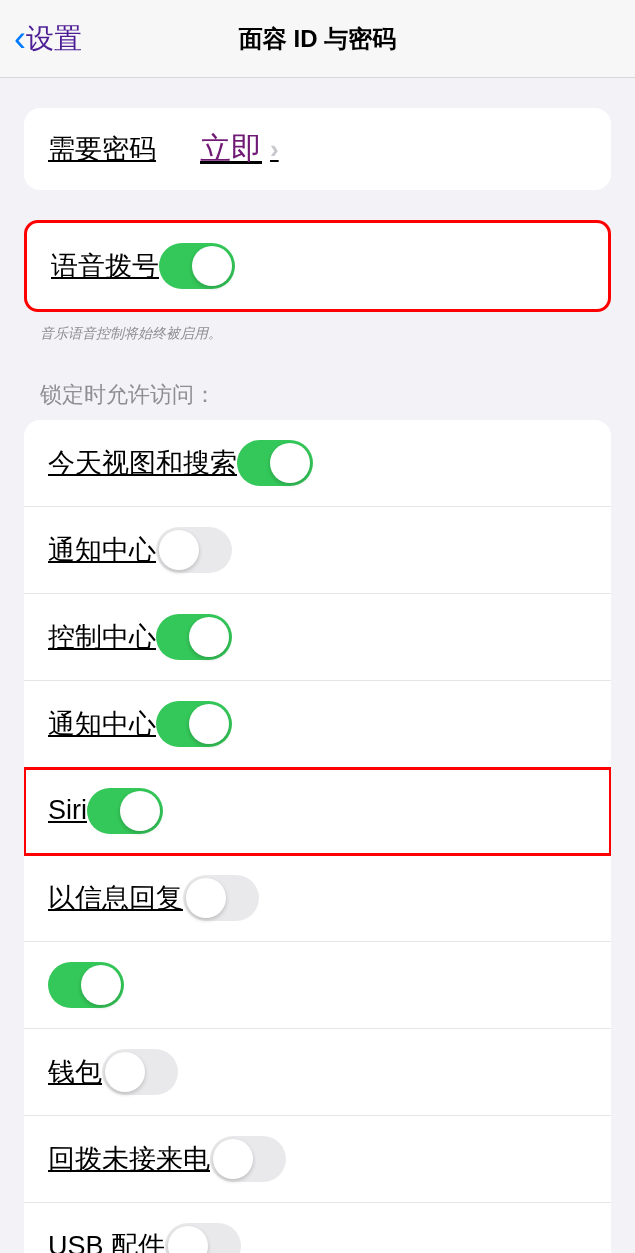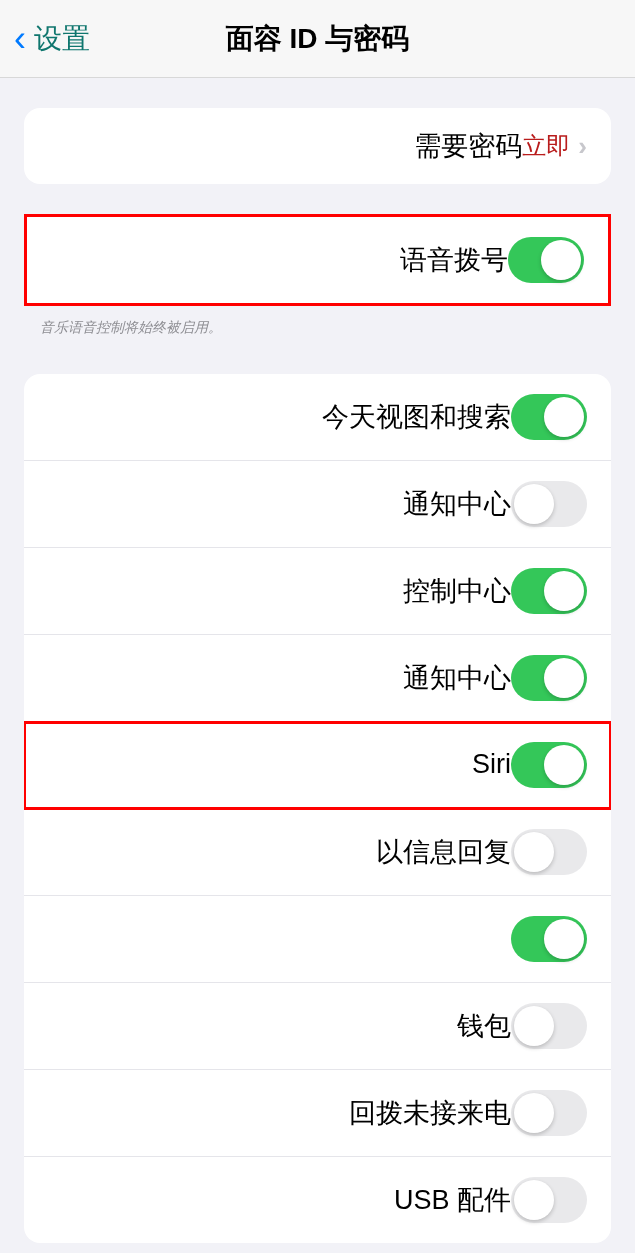--- a/index.html
+++ b/index.html
@@ -28,67 +28,69 @@
       padding-left: 14px;
       cursor: pointer;
     }
     .back-chevron {
       color: #007aff;
       font-size: 36px;
       font-weight: 500;
       line-height: 1;
     }
     .back-label {
-      color: #0f766e;
+      color: #4c1d95;
       font-size: 28px;
-      margin-left: 8px;
+      margin-left: 0;
     }
     .header-title {
       position: absolute;
       left: 50%;
       transform: translateX(-50%);
-      font-size: 28px;
+      font-size: 24px;
       font-weight: 600;
       color: #000;
     }
     .content {
       padding: 0;
     }
     .section {
       margin-top: 30px;
     }
     .group {
       background: #fff;
       border-radius: 16px;
       margin: 0 24px;
       overflow: hidden;
     }
     .row {
       display: flex;
       align-items: center;
-      justify-content: flex-end;
+      justify-content: flex-start;
       padding: 20px 24px;
       min-height: 76px;
       border-bottom: 1px solid #e5e5ea;
+      text-decoration: underline;
     }
     .row:last-child {
       border-bottom: none;
     }
     .row-label {
       font-size: 27px;
       color: #000;
     }
     .row-value {
       display: flex;
       align-items: center;
       gap: 8px;
     }
     .value-text {
-      font-size: 24px;
-      color: #b91c1c;
+      font-size: 31px;
+      color: #701a75;
+      margin-left: 44px;
     }
     .chevron-right {
       color: #c7c7cc;
       font-size: 26px;
       font-weight: 600;
     }
     .toggle {
       width: 76px;
       height: 46px;
       border-radius: 23px;
@@ -125,21 +127,21 @@
       line-height: 1.4;
       font-style: italic;
     }
     .section-header {
       font-size: 22px;
       color: #8e8e93;
       padding: 0 40px 10px 40px;
     }
     .highlight-box {
       border: 3px solid #ff0000;
-      border-radius: 0;
+      border-radius: 14px;
     }
   </style>
 </head>
 <body>
 
 <div class="header">
   <div class="back-button">
     <span class="back-chevron">‹</span>
     <span class="back-label">设置</span>
   </div>
@@ -164,20 +166,21 @@
     <div class="group highlight-box">
       <div class="row" style="border-bottom:none;">
         <span class="row-label">语音拨号</span>
         <div class="toggle on"></div>
       </div>
     </div>
     <div class="footer-text">音乐语音控制将始终被启用。</div>
   </div>
 
   <div class="section" style="margin-top:36px;">
+    <div class="section-header">锁定时允许访问：</div>
     <div class="group" id="lock-access-group">
         <div class="row">
           <span class="row-label">今天视图和搜索</span>
           <div class="toggle on"></div>
         </div>
         <div class="row">
           <span class="row-label">通知中心</span>
           <div class="toggle off"></div>
         </div>
         <div class="row">

